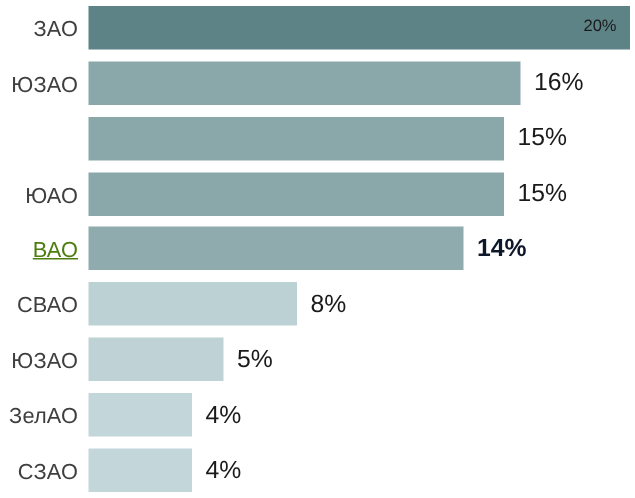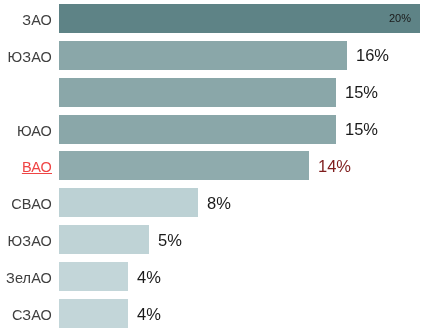--- a/index.html
+++ b/index.html
@@ -102,24 +102,24 @@
     </div>
     <div class="bar-row" style="top: 110.667px; height: 36.8889px;">
       <div class="cat-label" style="top: 12.9444px; color: rgb(63, 63, 63);">ЮАО</div>
       <div class="bar-track" style="top: 3.94444px;">
         <div class="bar" style="width: 277px; background: rgb(138, 167, 169);">
           <span class="value-outside" style="color: rgb(26, 26, 26);">15%</span>
         </div>
       </div>
     </div>
     <div class="bar-row" style="top: 147.556px; height: 36.8889px;">
-      <div class="cat-label" style="top: 12.9444px; color: #ef4444; text-decoration: underline;">ВАО</div>
+      <div class="cat-label" style="top: 12.9444px; color: #4d7c0f; text-decoration: underline;">ВАО</div>
       <div class="bar-track" style="top: 3.94444px;">
         <div class="bar" style="width: 250px; background: rgb(143, 171, 173);">
-          <span class="value-outside" style="color: #7f1d1d;">14%</span>
+          <span class="value-outside" style="color: #0f172a; font-weight: bold;">14%</span>
         </div>
       </div>
     </div>
     <div class="bar-row" style="top: 184.444px; height: 36.8889px;">
       <div class="cat-label" style="top: 12.9444px; color: rgb(63, 63, 63);">СВАО</div>
       <div class="bar-track" style="top: 3.94444px;">
         <div class="bar" style="width: 139px; background: rgb(188, 209, 212);">
           <span class="value-outside" style="color: rgb(26, 26, 26);">8%</span>
         </div>
       </div>

